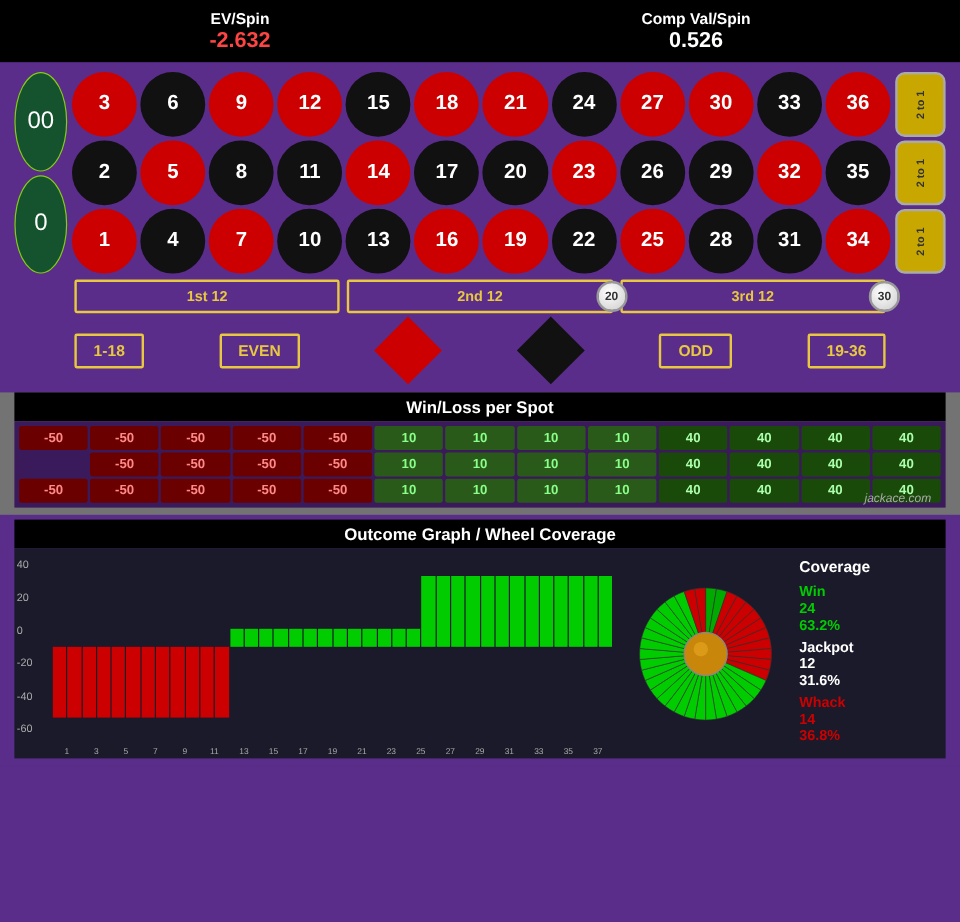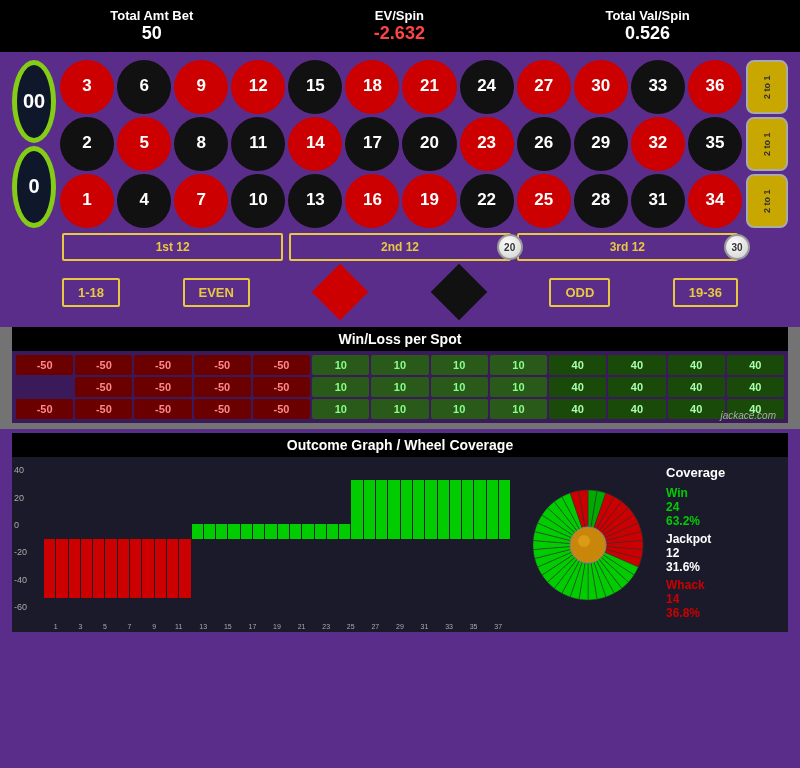--- a/index.html
+++ b/index.html
@@ -40,30 +40,30 @@
 
     
     #zeros-col {
       display: flex;
       flex-direction: column;
       justify-content: space-between;
       margin-right: 4px;
       gap: 3px;
     }
     .zero-cell {
-      background: #0f172a;
-      border: 5px solid #84cc16;
+      background: #14532d;
+      border: 1px solid #84cc16;
       border-radius: 50%;
       width: 44px;
       flex: 1;
       display: flex;
       align-items: center;
       justify-content: center;
       font-size: 20px;
-      font-weight: bold;
+      font-weight: normal;
       color: #fff;
       cursor: pointer;
     }
 
     
     #number-grid {
       display: grid;
       grid-template-columns: repeat(12, 1fr);
       grid-template-rows: repeat(3, 1fr);
       gap: 3px;
@@ -370,29 +370,25 @@
     }
     .cov-win { color: #00cc00; }
     .cov-jackpot { color: #ffffff; }
     .cov-whack { color: #cc0000; }
   </style>
 </head>
 <body>
 
 <div id="header">
   <div class="header-col">
-    <div class="header-label">Total Amt Bet</div>
-    <div class="header-value white">50</div>
-  </div>
-  <div class="header-col">
     <div class="header-label">EV/Spin</div>
     <div class="header-value red">-2.632</div>
   </div>
   <div class="header-col">
-    <div class="header-label">Total Val/Spin</div>
+    <div class="header-label">Comp Val/Spin</div>
     <div class="header-value white">0.526</div>
   </div>
 </div>
 
 <div id="roulette-area">
   <div id="table-wrapper">
 
     <div id="zeros-col">
       <div class="zero-cell">00</div>
       <div class="zero-cell">0</div>

